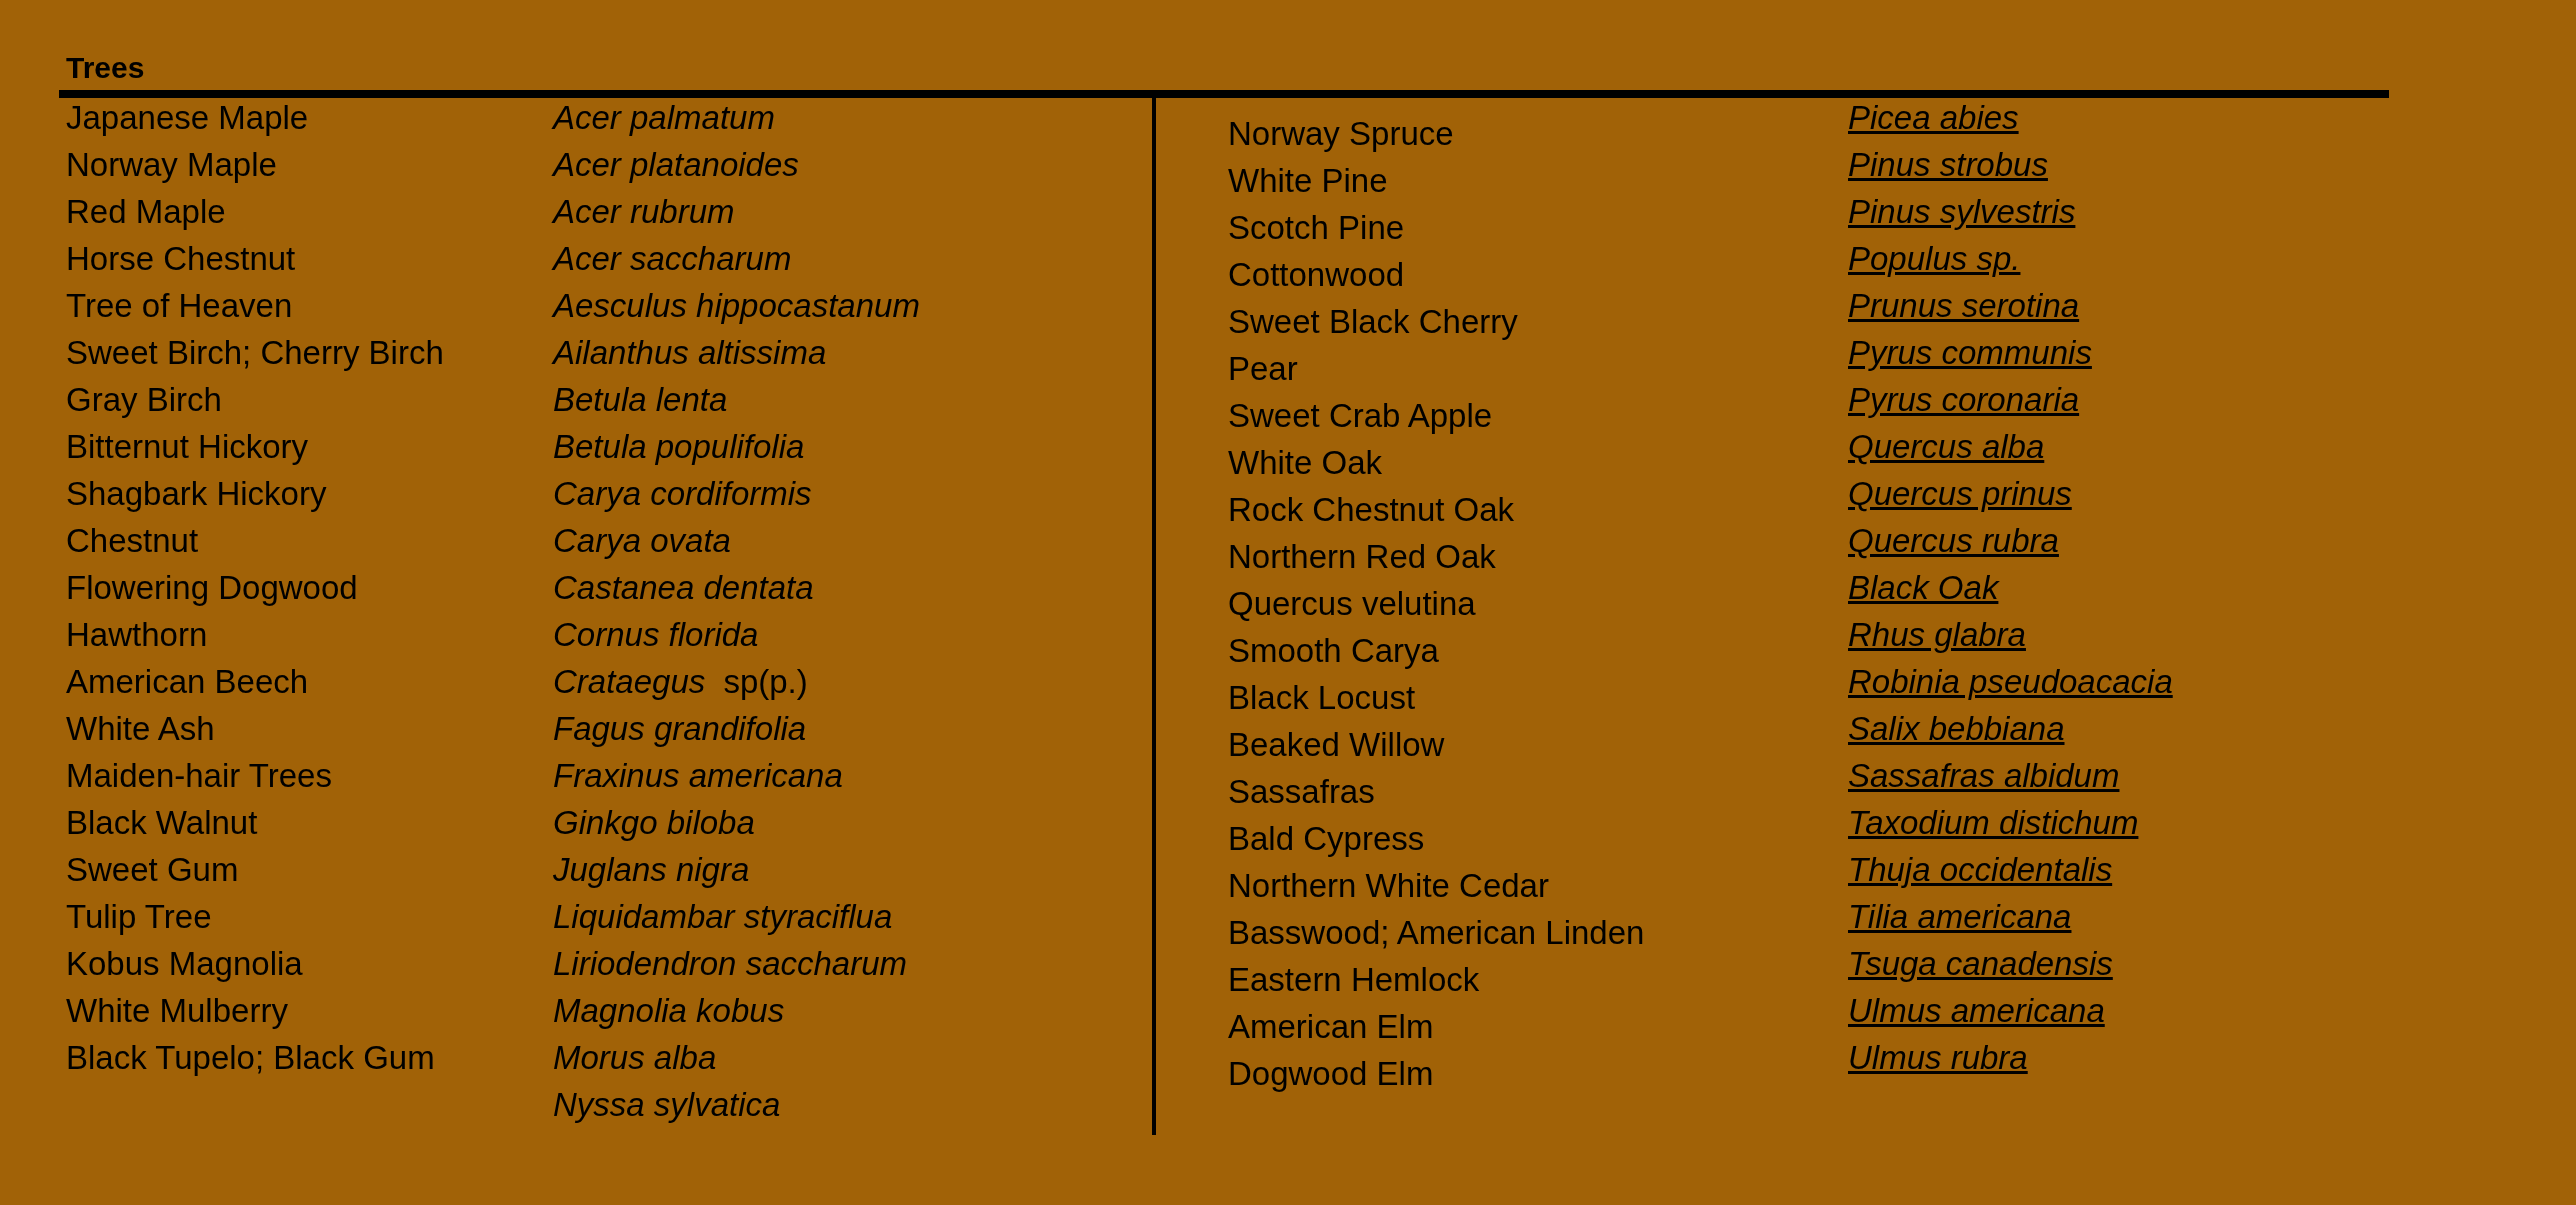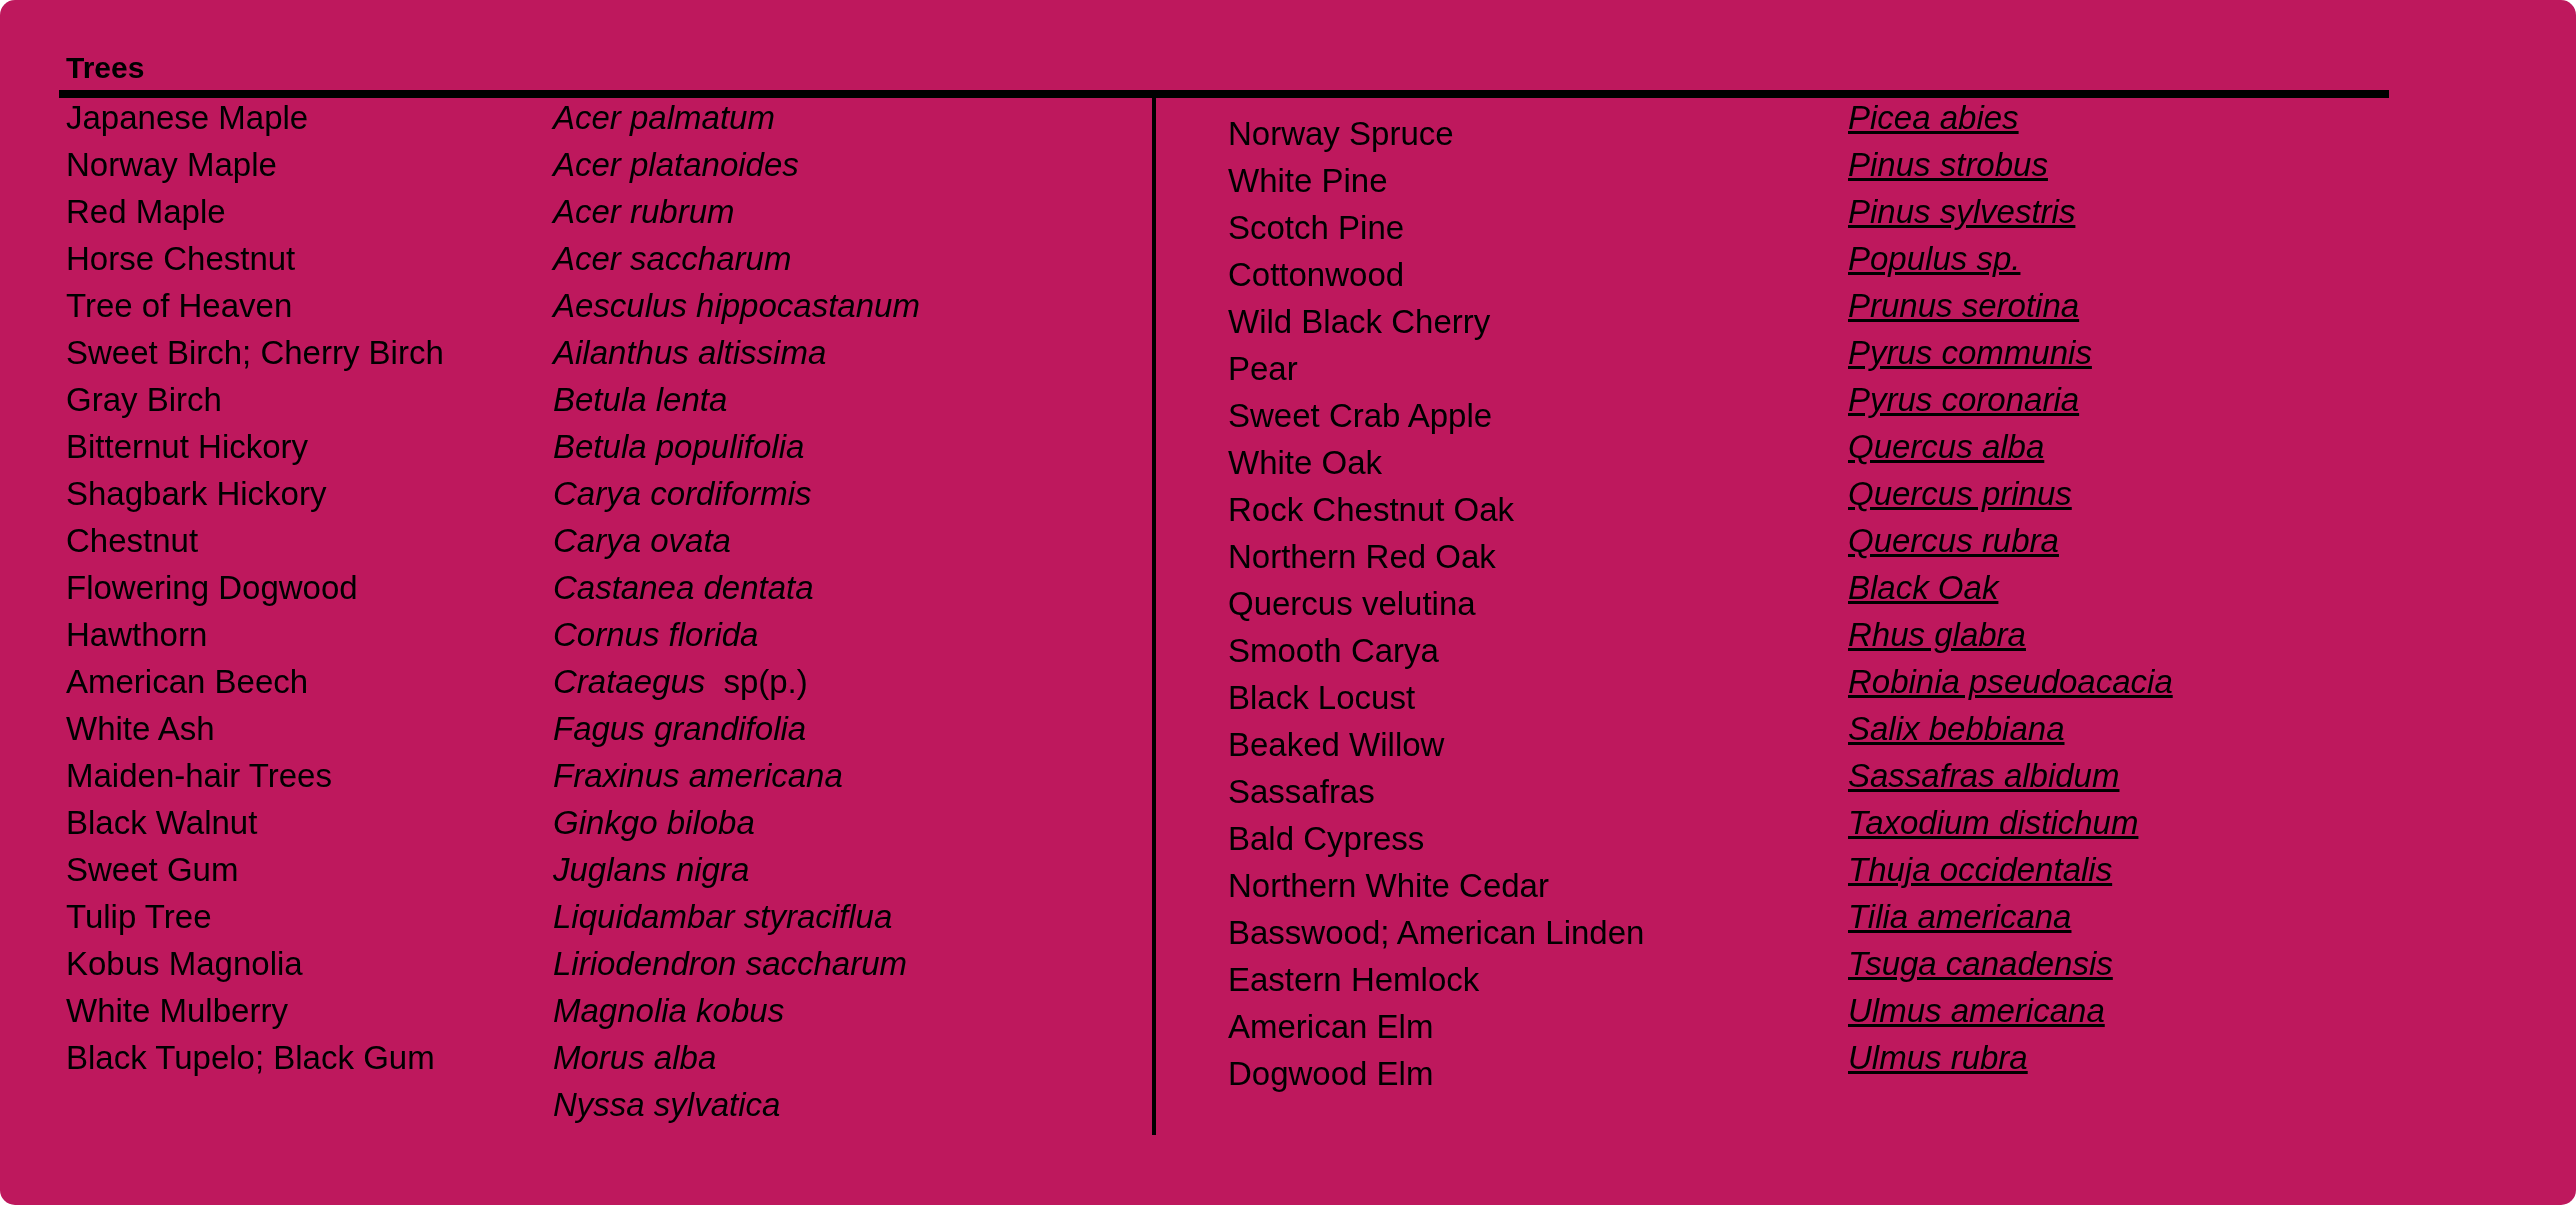--- a/index.html
+++ b/index.html
@@ -4,25 +4,24 @@
 <style>
   html, body {
     margin: 0;
     padding: 0;
     background: #ffffff;
   }
   .page {
     position: relative;
     width: 2576px;
     height: 1205px;
-    background: #be185d;
+    background: #a16207;
     color: #000000;
     font-family: "Liberation Sans", "DejaVu Sans", sans-serif;
     overflow: hidden;
-    border-radius: 15px;
   }
   .title {
     position: absolute;
     left: 66px;
     top: 53px;
     font-size: 30px;
     font-weight: 700;
     line-height: 1;
     letter-spacing: 0px;
     white-space: nowrap;
@@ -115,21 +114,21 @@
       <div class="row"><span>Liriodendron saccharum</span></div>
       <div class="row"><span>Magnolia kobus</span></div>
       <div class="row"><span>Morus alba</span></div>
       <div class="row"><span>Nyssa sylvatica</span></div>
     </div>
   <div class="col col-right-common" id="col-right-common">
       <div class="row"><span>Norway Spruce</span></div>
       <div class="row"><span>White Pine</span></div>
       <div class="row"><span>Scotch Pine</span></div>
       <div class="row"><span>Cottonwood</span></div>
-      <div class="row"><span>Wild Black Cherry</span></div>
+      <div class="row"><span>Sweet Black Cherry</span></div>
       <div class="row"><span>Pear</span></div>
       <div class="row"><span>Sweet Crab Apple</span></div>
       <div class="row"><span>White Oak</span></div>
       <div class="row"><span>Rock Chestnut Oak</span></div>
       <div class="row"><span>Northern Red Oak</span></div>
       <div class="row"><span>Quercus velutina</span></div>
       <div class="row"><span>Smooth Carya</span></div>
       <div class="row"><span>Black Locust</span></div>
       <div class="row"><span>Beaked Willow</span></div>
       <div class="row"><span>Sassafras</span></div>

